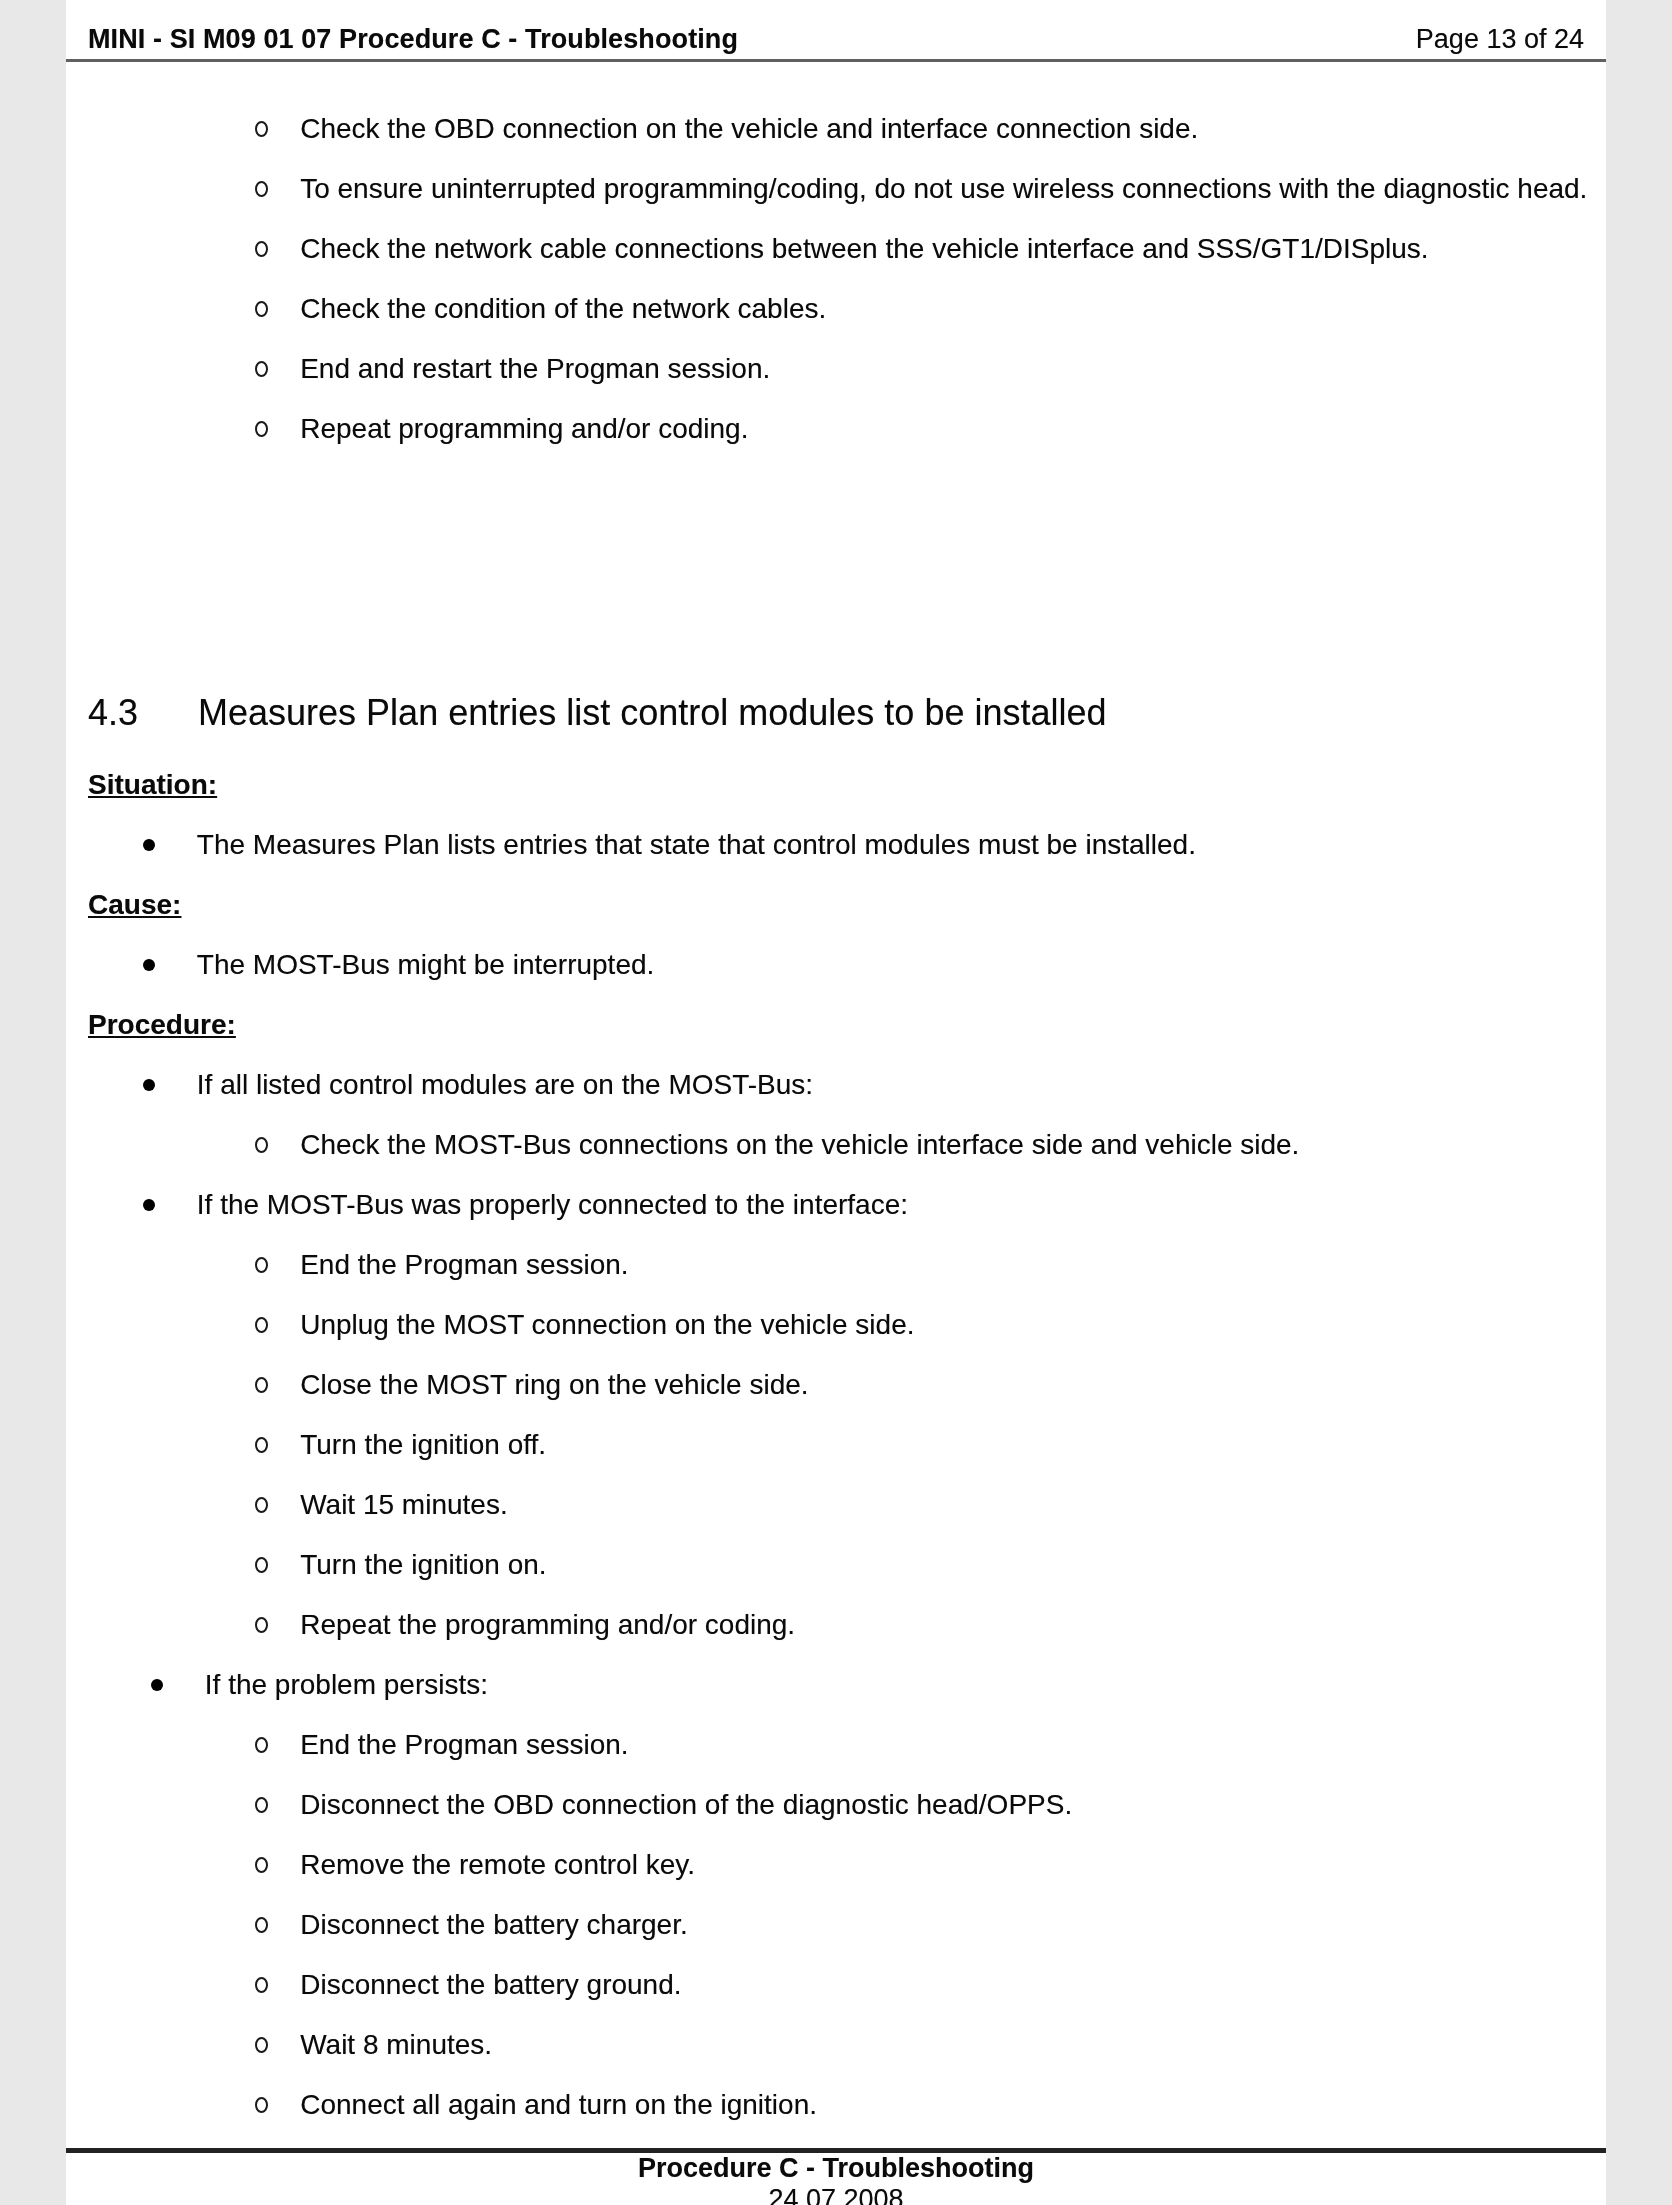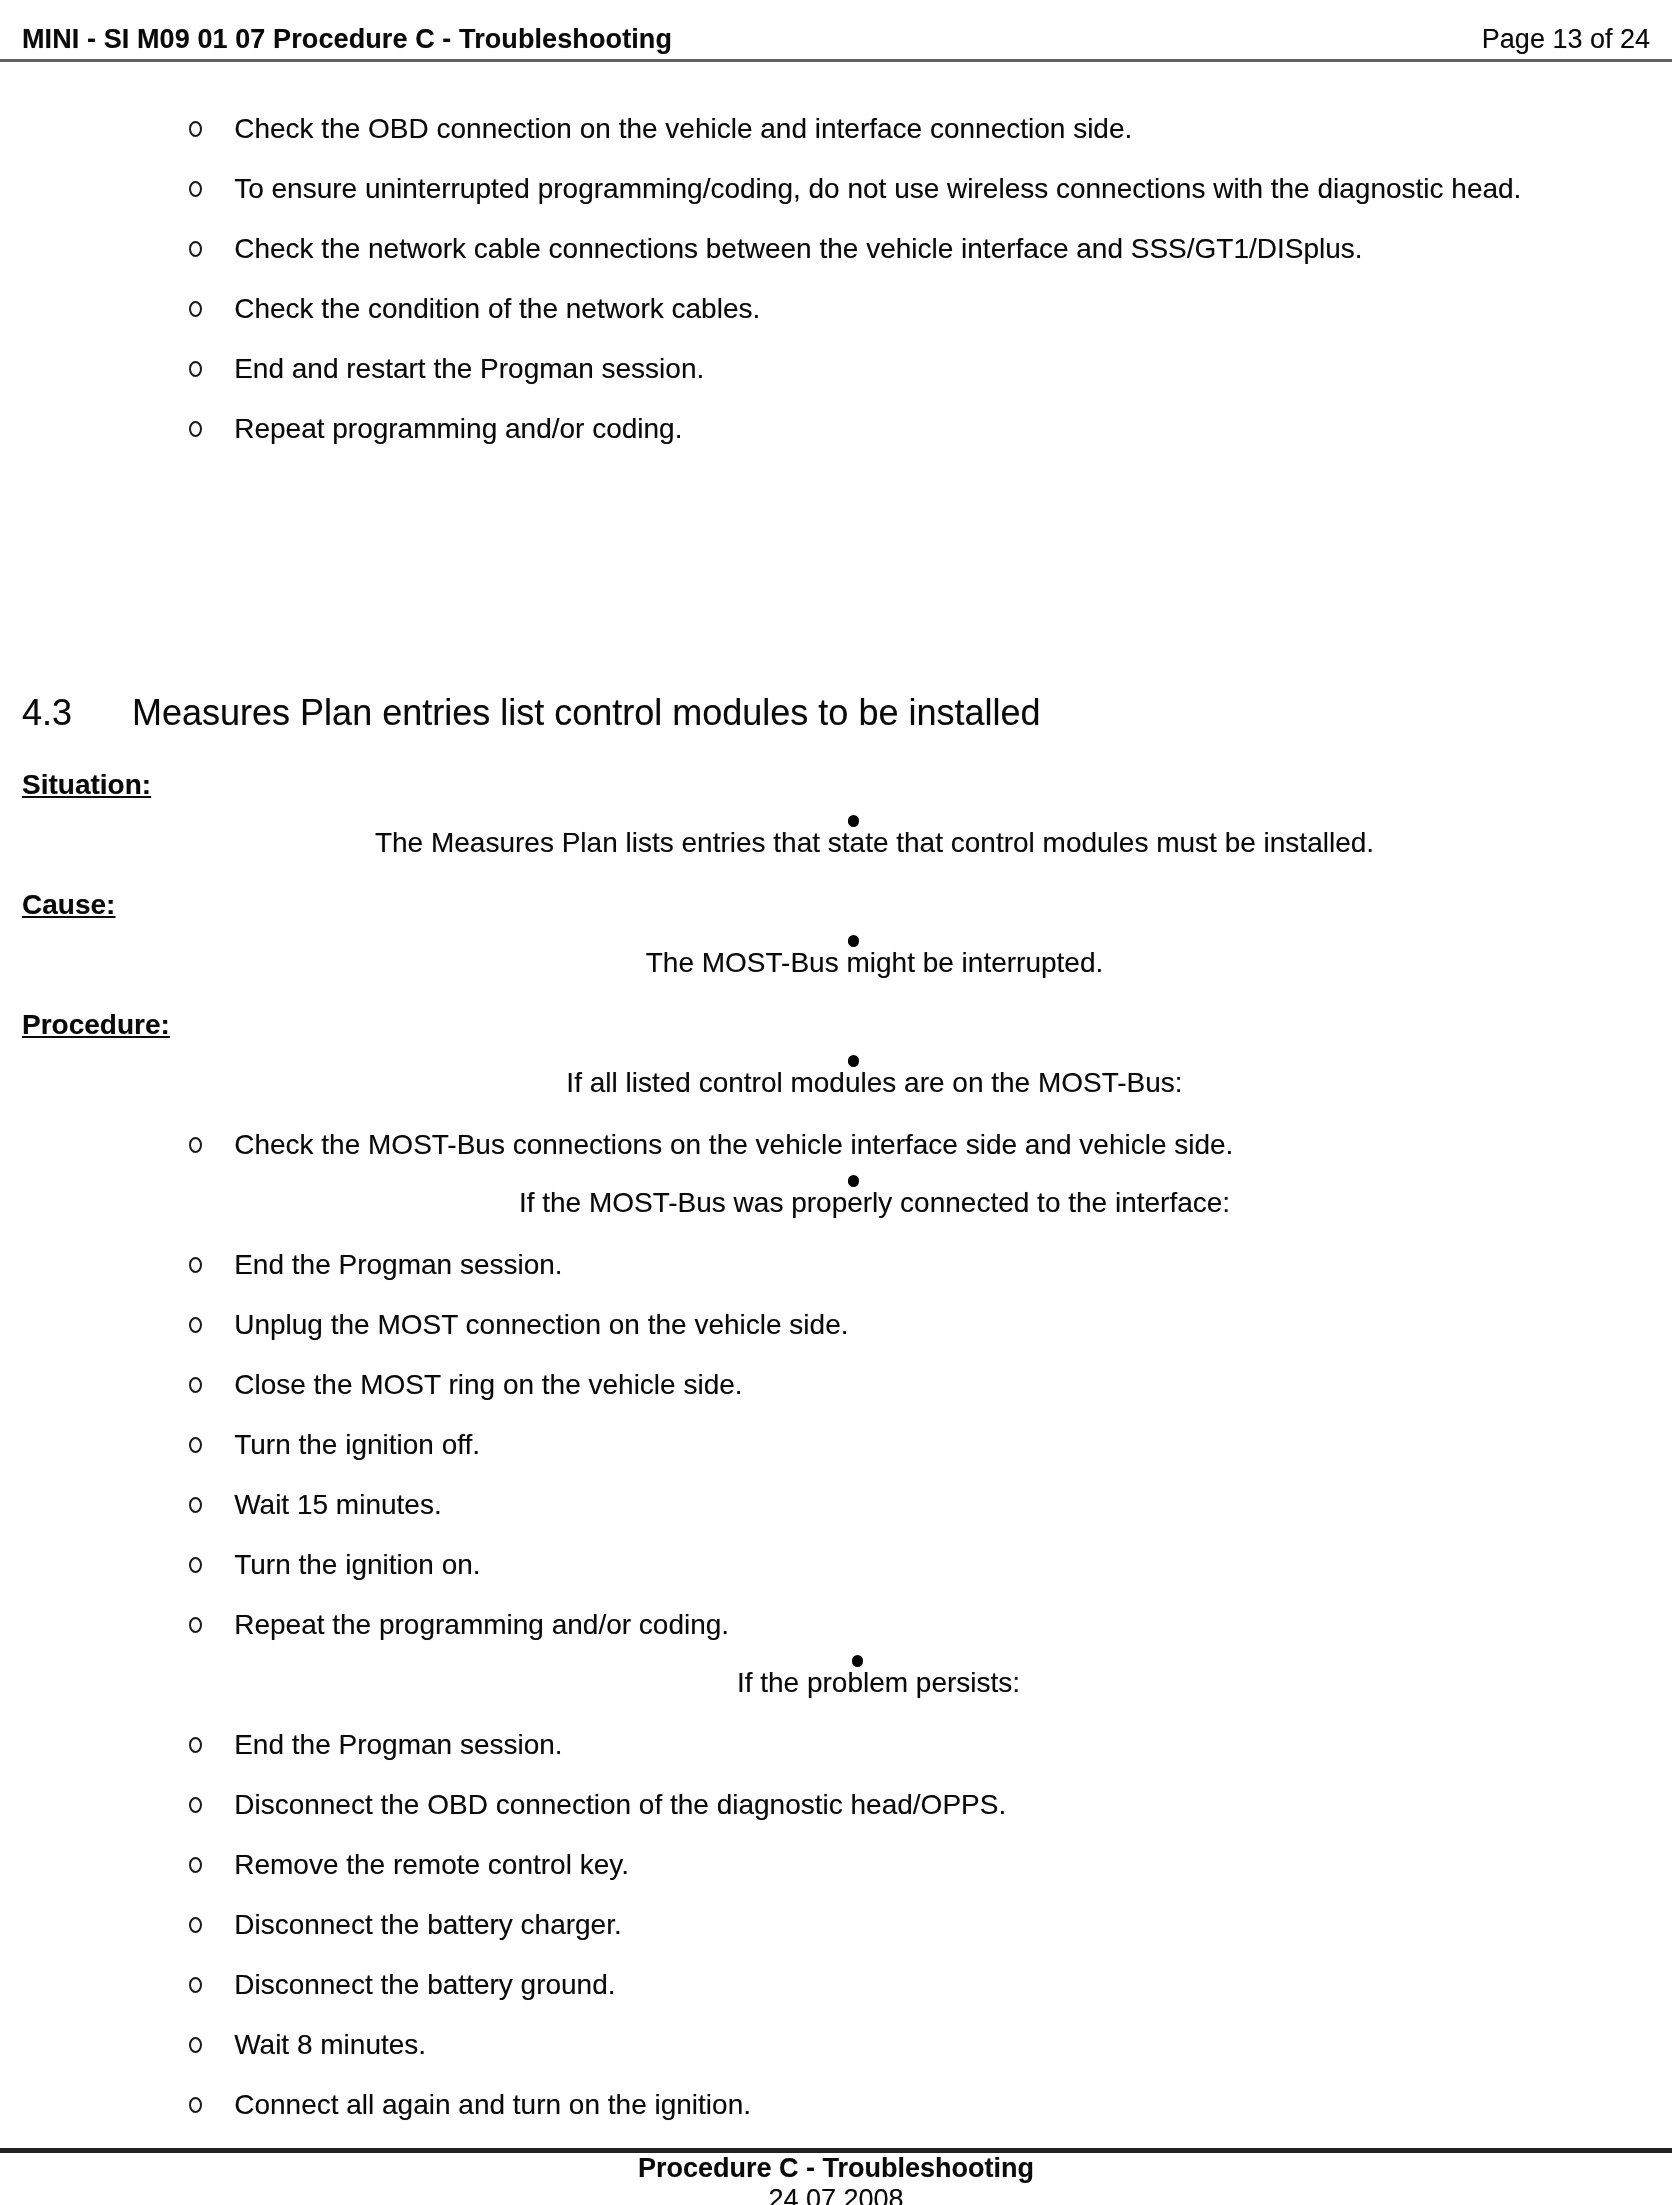--- a/index.html
+++ b/index.html
@@ -1,19 +1,19 @@
 <!DOCTYPE html>
 <html style="font-size:11.8px"><head>
 <meta charset="utf-8">
 <style>
   * { margin:0; padding:0; box-sizing:border-box; }
   html,body { background:#e8e8e8; }
   .page {
     position:relative;
-    width:1672px; height:2205px;
+    width:1540px; height:2205px;
     margin:0 auto;
     background:#ffffff;
     font-family:"Liberation Sans", sans-serif;
     color:#0a0a0a;
     overflow:hidden;
     text-shadow:0 0 0.7px rgba(0,0,0,.38);
   }
 
   
   .hdr {
@@ -47,21 +47,21 @@
     font-size:28px;
   }
   .row {
     height:60px;
     display:flex; align-items:center;
     white-space:nowrap;
   }
   ul.list { list-style:none; }
 
   
-  .l1 .row { padding-left:77px;flex-direction:column; }
+  .l1 .row { padding-left:77px; }
   .b1 {
     flex:none;
     width:11.8px; height:11.8px;
     background:#000; border-radius:50%;
     margin-right:42px;
   }
   .l1-extra .row { padding-left:85px; }
 
   
   .l2 .row { padding-left:189px; }

